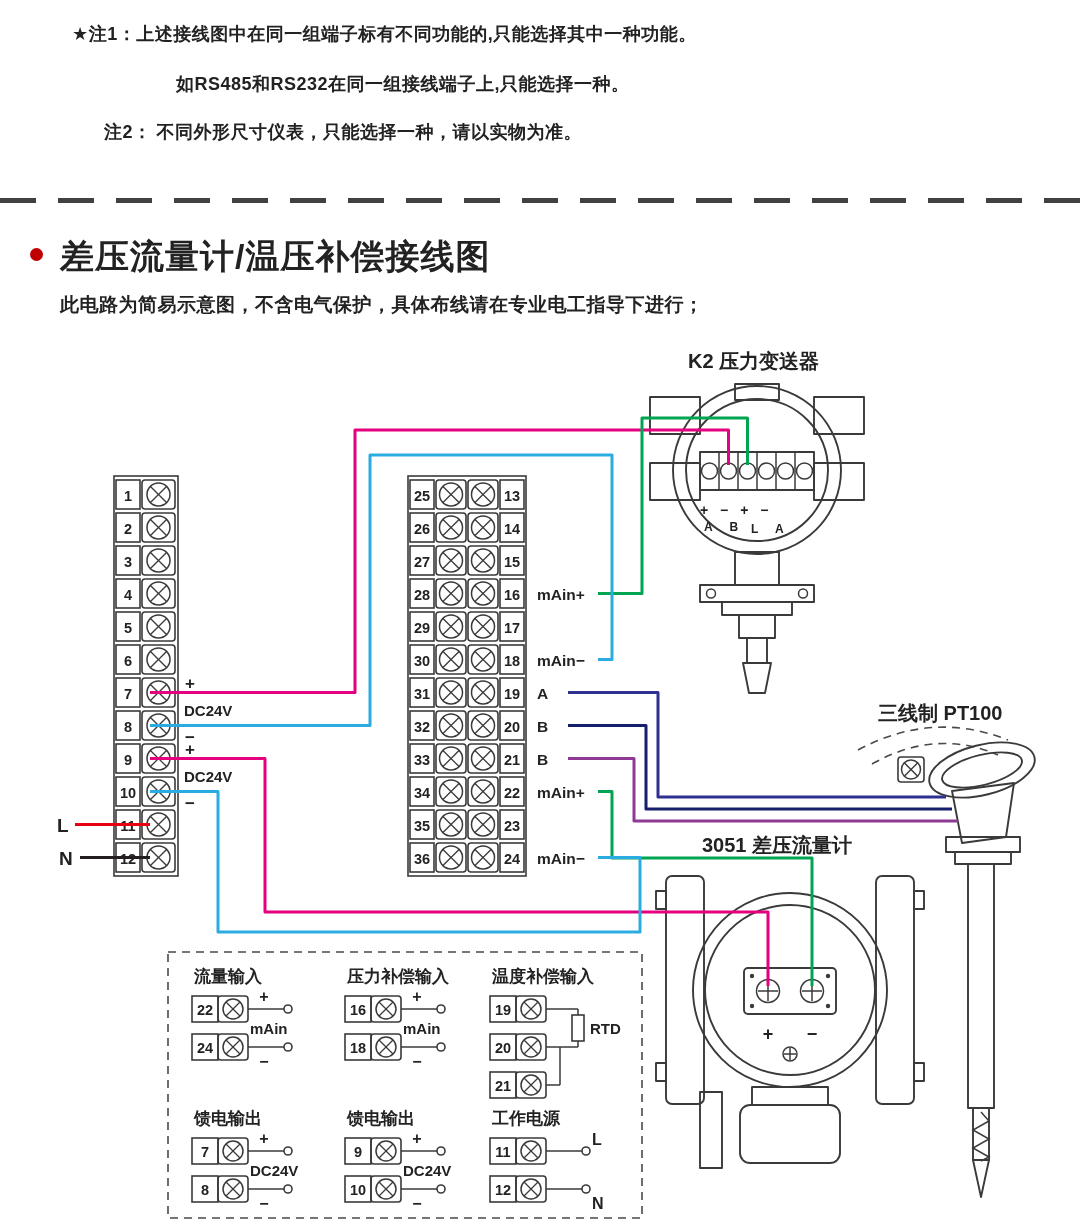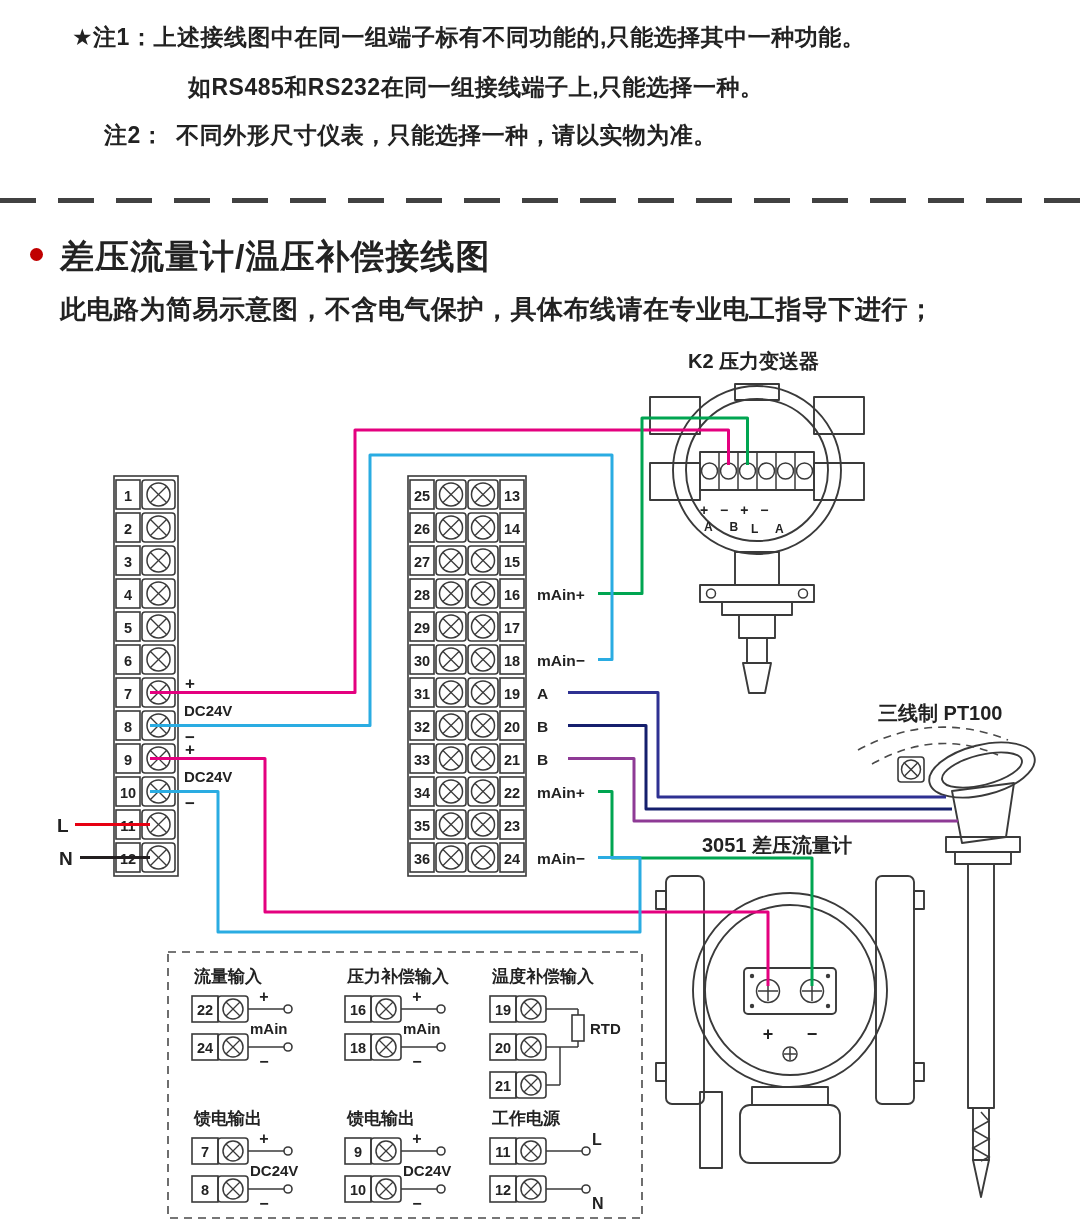--- a/index.html
+++ b/index.html
@@ -5,25 +5,25 @@
 :root{
   --ink:#3a3a3a; --text:#222222; --bullet:#c00000;
   --wire-magenta:#e4007f; --wire-cyan:#2aace2; --wire-green:#00a551;
   --wire-navy:#2e3192; --wire-darknavy:#151f6d; --wire-purple:#8e3a95;
   --wire-red:#e60012; --wire-black:#221e1f;
 }
 html,body{margin:0;padding:0}
 body{width:1080px;height:1232px;position:relative;background:#fff;overflow:hidden;
   font-family:"Liberation Sans","DejaVu Sans",sans-serif;color:var(--text)}
 .abs{position:absolute}
-.note{font-size:23px;font-weight:600;white-space:nowrap;letter-spacing:.5px}
+.note{font-size:18px;font-weight:600;white-space:nowrap;letter-spacing:.5px}
 .divider{width:1080px;height:5px;background:repeating-linear-gradient(90deg,#414141 0 36px,transparent 36px 58px)}
 .bullet{width:13px;height:13px;border-radius:50%;background:var(--bullet)}
 .title{font-size:34px;font-weight:700;letter-spacing:1px;white-space:nowrap}
-.subtitle{font-size:26px;font-weight:700;letter-spacing:.5px;white-space:nowrap}
+.subtitle{font-size:19px;font-weight:700;letter-spacing:.5px;white-space:nowrap}
 svg text{font-family:"Liberation Sans","DejaVu Sans",sans-serif;fill:var(--text)}
 .box{fill:none;stroke:var(--ink);stroke-width:1.6}
 .dev{fill:none;stroke:var(--ink);stroke-width:1.9;stroke-linejoin:round}
 .thin{fill:none;stroke:var(--ink);stroke-width:1.5}
 .dot{fill:var(--ink);stroke:none}
 .dash{fill:none;stroke:#4a4a4a;stroke-width:1.6;stroke-dasharray:8 6}
 .screw circle{fill:none;stroke:var(--ink);stroke-width:1.5}
 .screw line{stroke:var(--ink);stroke-width:1.3}
 .wire{fill:none;stroke-width:3;stroke-linejoin:round}
 .num{font-size:14.5px;font-weight:600;text-anchor:middle}
@@ -39,23 +39,23 @@
 .mini-sign{font-size:16px;font-weight:700;text-anchor:middle}
 .mini-sign-start{text-anchor:start}
 .mini-center{font-size:15px;font-weight:600}
 </style>
 </head>
 <body>
 
 <div class="abs note" style="left:72px;top:22px">
   <span>★注1：</span><span>上述接线图中在同一组端子标有不同功能的,只能选择其中一种功能。</span>
 </div>
-<div class="abs note" style="left:188px;top:72px">如RS485和RS232在同一组接线端子上,只能选择一种。</div>
+<div class="abs note" style="left:176px;top:72px">如RS485和RS232在同一组接线端子上,只能选择一种。</div>
 <div class="abs note" style="left:104px;top:120px">
-  <span style="margin-right:12px">注2：</span><span>不同外形尺寸仪表，只能选择一种，请以实物为准。</span>
+  <span style="margin-right:5px">注2：</span><span>不同外形尺寸仪表，只能选择一种，请以实物为准。</span>
 </div>
 
 <div class="abs divider" style="left:0;top:198px"></div>
 
 <div class="abs bullet" style="left:30px;top:248px"></div>
 <div class="abs title" style="left:60px;top:234px">差压流量计/温压补偿接线图</div>
 <div class="abs subtitle" style="left:60px;top:292px">此电路为简易示意图，不含电气保护，具体布线请在专业电工指导下进行；</div>
 
 <svg class="abs" style="left:0;top:0" width="1080" height="1232" viewBox="0 0 1080 1232">
 

